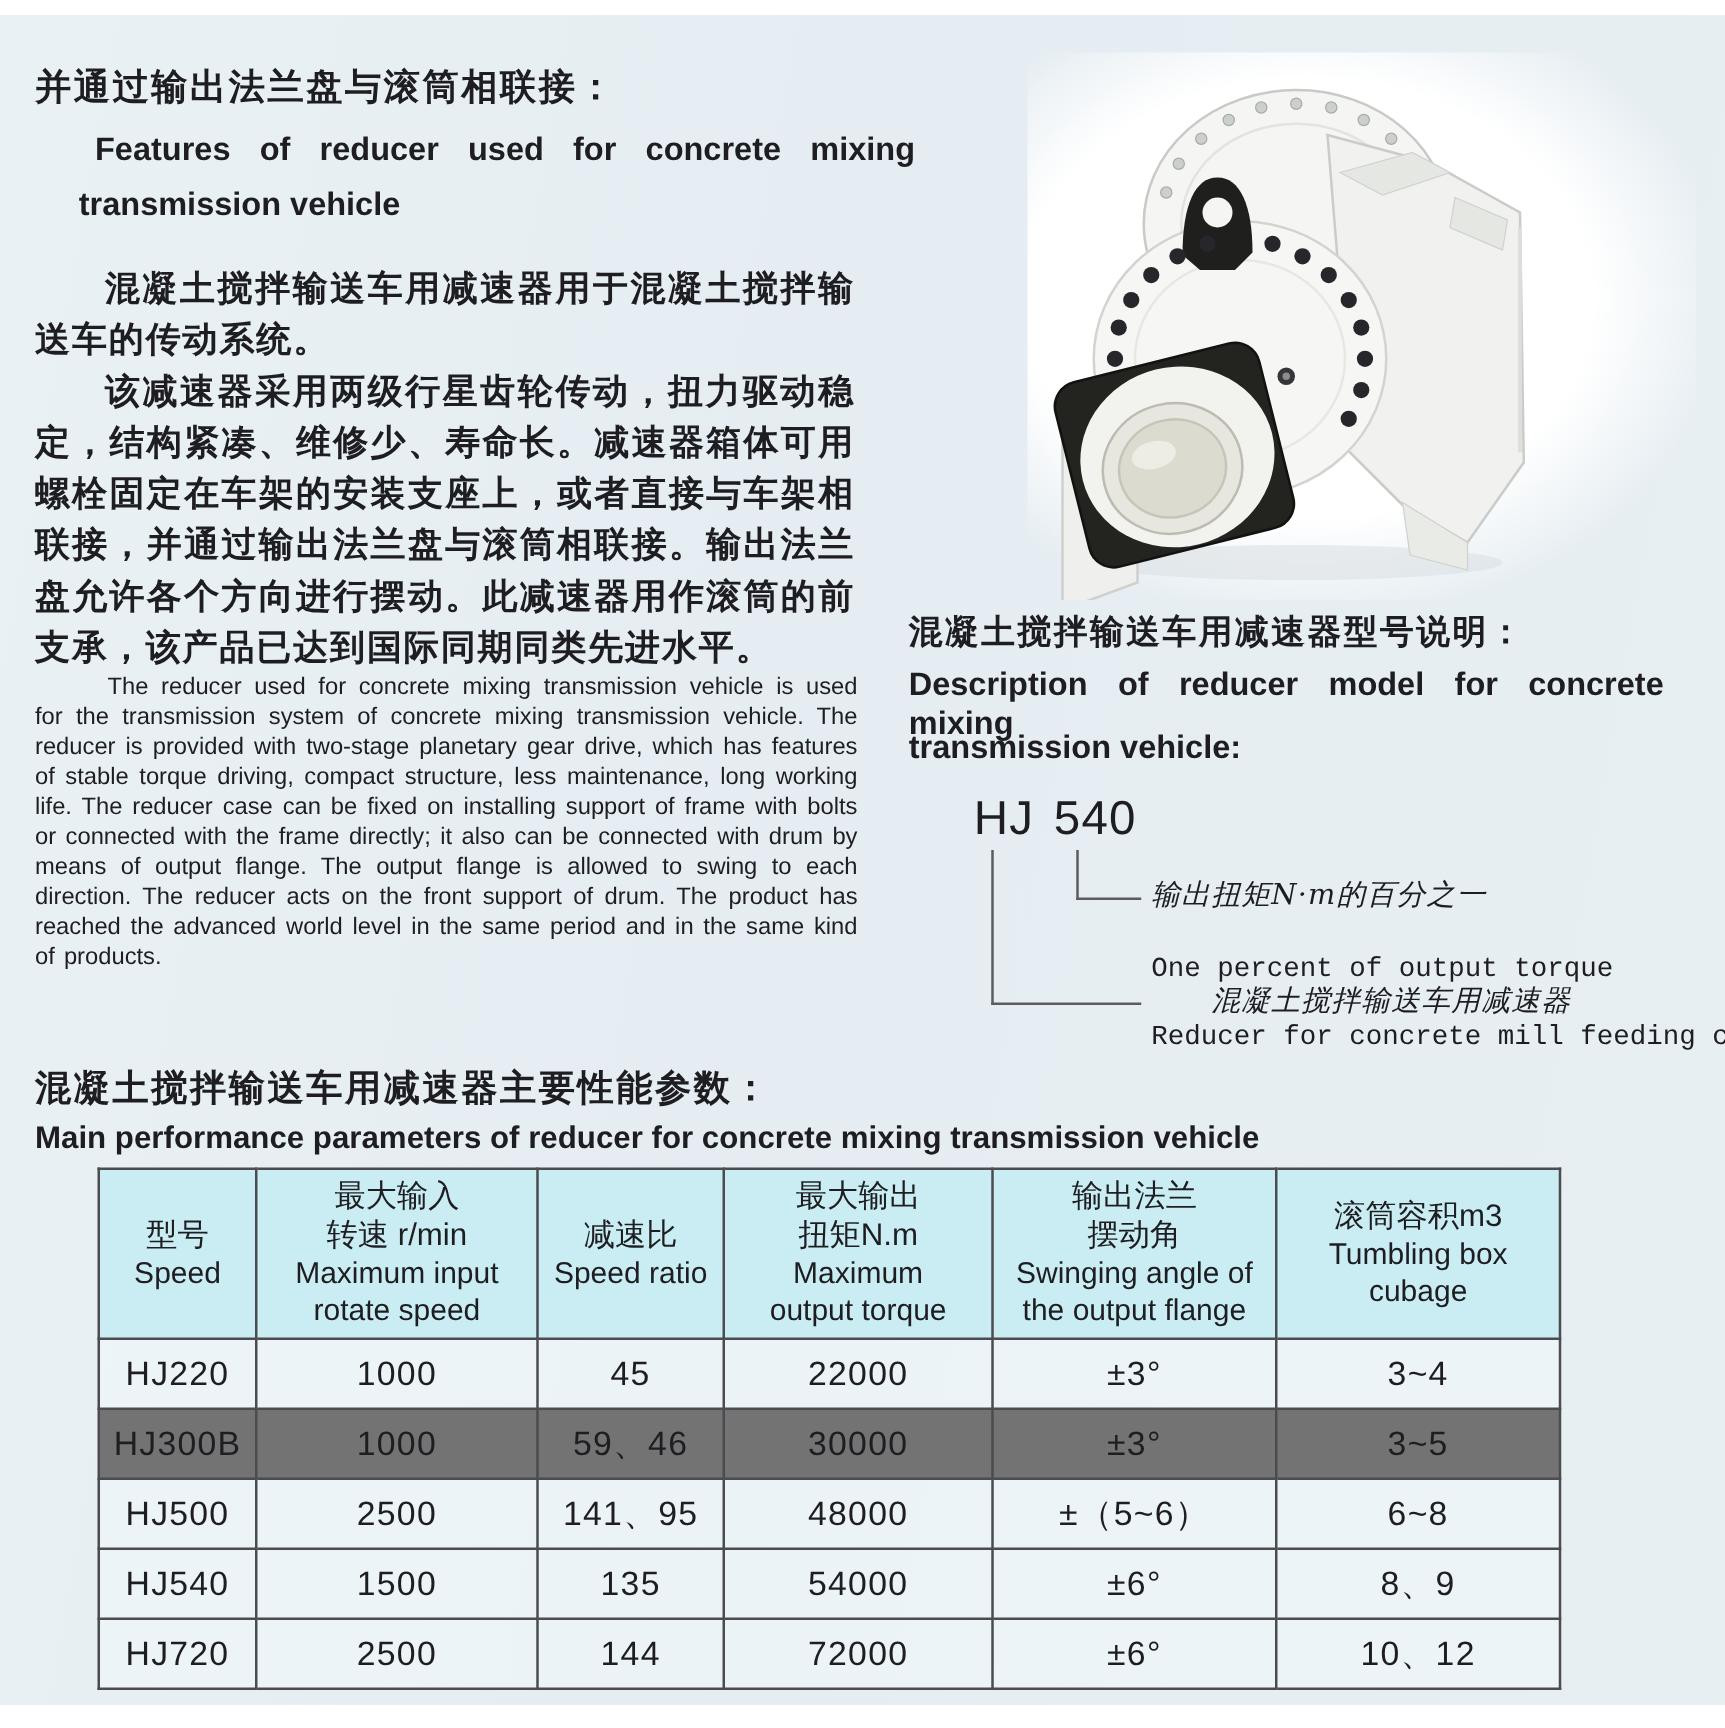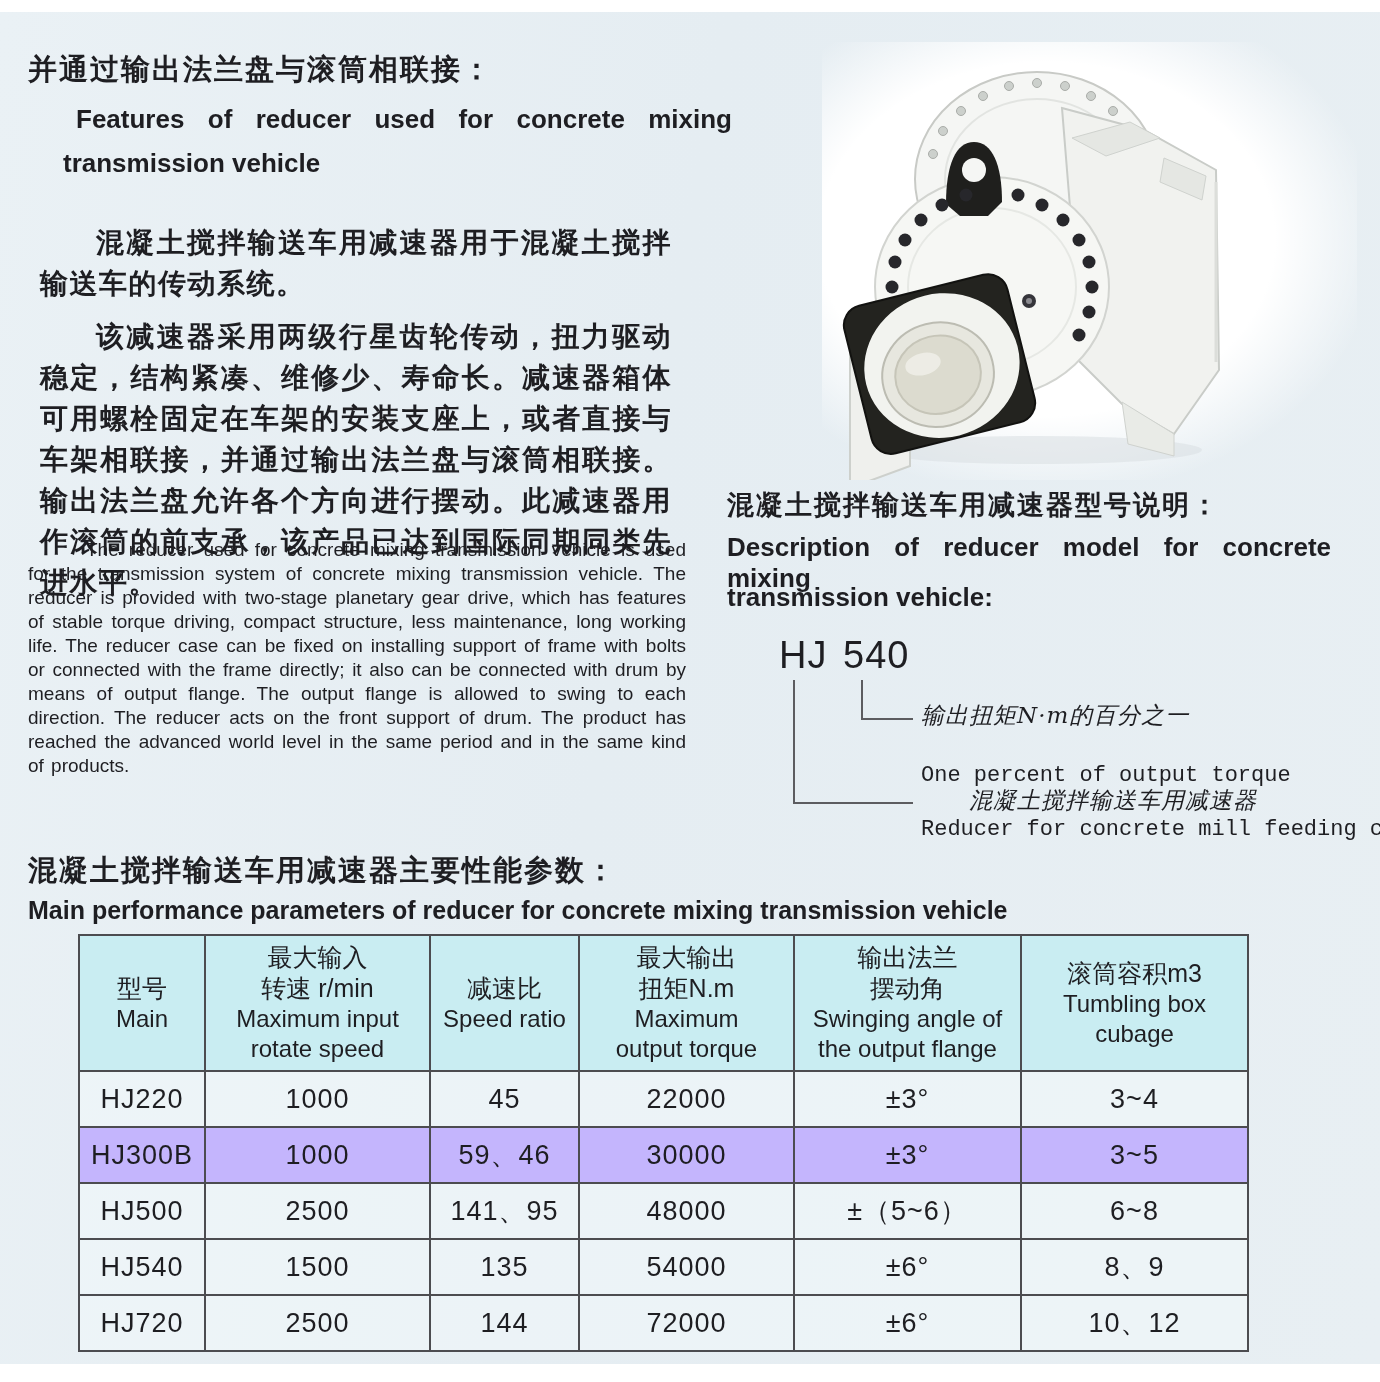--- a/index.html
+++ b/index.html
@@ -13,41 +13,41 @@
   }
   .page-bg {
     position:absolute; left:0; top:12px; width:1380px; height:1352px;
     background:linear-gradient(100deg,#eaf1f5 0%, #e5edf2 45%, #e8eff3 100%);
   }
   .abs { position:absolute; }
   .zh-head { font-weight:bold; font-size:28px; letter-spacing:2px; white-space:nowrap; }
   .en-head { font-weight:bold; font-size:26px; white-space:nowrap; }
   .justify-line { text-align:justify; text-align-last:justify; white-space:normal; }
   .zh-para { font-size:28px; line-height:41px; font-weight:600; letter-spacing:1.5px; text-align:justify; }
-  .zh-para p { margin:12px; text-indent:2em; }
+  .zh-para p { margin:0; text-indent:2em; }
   .en-para {
     font-size:19px; line-height:24px; font-weight:500;
     text-align:justify; text-indent:58px; word-spacing:2px;
   }
   .model-code { font-size:38px; font-weight:500; letter-spacing:1px; }
   .connector { background:#5c5c60; }
   .callout-zh { font-size:23px; font-style:italic; font-family:"DejaVu Serif", serif; white-space:nowrap; letter-spacing:1px; }
   .callout-en { font-size:22px; font-family:"Liberation Mono", monospace; white-space:nowrap; }
 
   table.params {
     border-collapse:collapse; table-layout:fixed;
     width:1169px;
   }
   table.params td {
     border:2px solid #4c4c50; text-align:center; vertical-align:middle;
     padding:0;
   }
   td.th { height:136px; background:#c9edf2; }
   td.td { height:56px; font-size:27px; font-weight:500; letter-spacing:1px; background:rgba(245,250,252,0.45); }
-  tr.hl td.td { background:#c4b5fd; }
+  tr.hl td.td { background:#737373; }
   .hline-zh { font-size:25px; line-height:31px; font-weight:500; }
   .hline-en { font-size:24px; line-height:30px; font-weight:400; }
 
   .photo-box {
     background:radial-gradient(ellipse at 42% 45%, #ffffff 52%, rgba(255,255,255,0) 76%);
   }
 </style>
 </head>
 <body>
 
@@ -165,21 +165,21 @@
       <col style="width:225px">
       <col style="width:149px">
     <col style="width:215px">
       <col style="width:227px">
       <col style="width:227px">
   </colgroup>
   <tbody>
   <tr>
     <td class="th">
       <div class="hline-zh">型号</div>
-      <div class="hline-en">Main</div>
+      <div class="hline-en">Speed</div>
     </td>
     <td class="th">
       <div class="hline-zh">最大输入</div>
       <div class="hline-zh">转速 r/min</div>
       <div class="hline-en">Maximum input</div>
       <div class="hline-en">rotate speed</div>
     </td>
     <td class="th">
       <div class="hline-zh">减速比</div>
       <div class="hline-en">Speed ratio</div>

